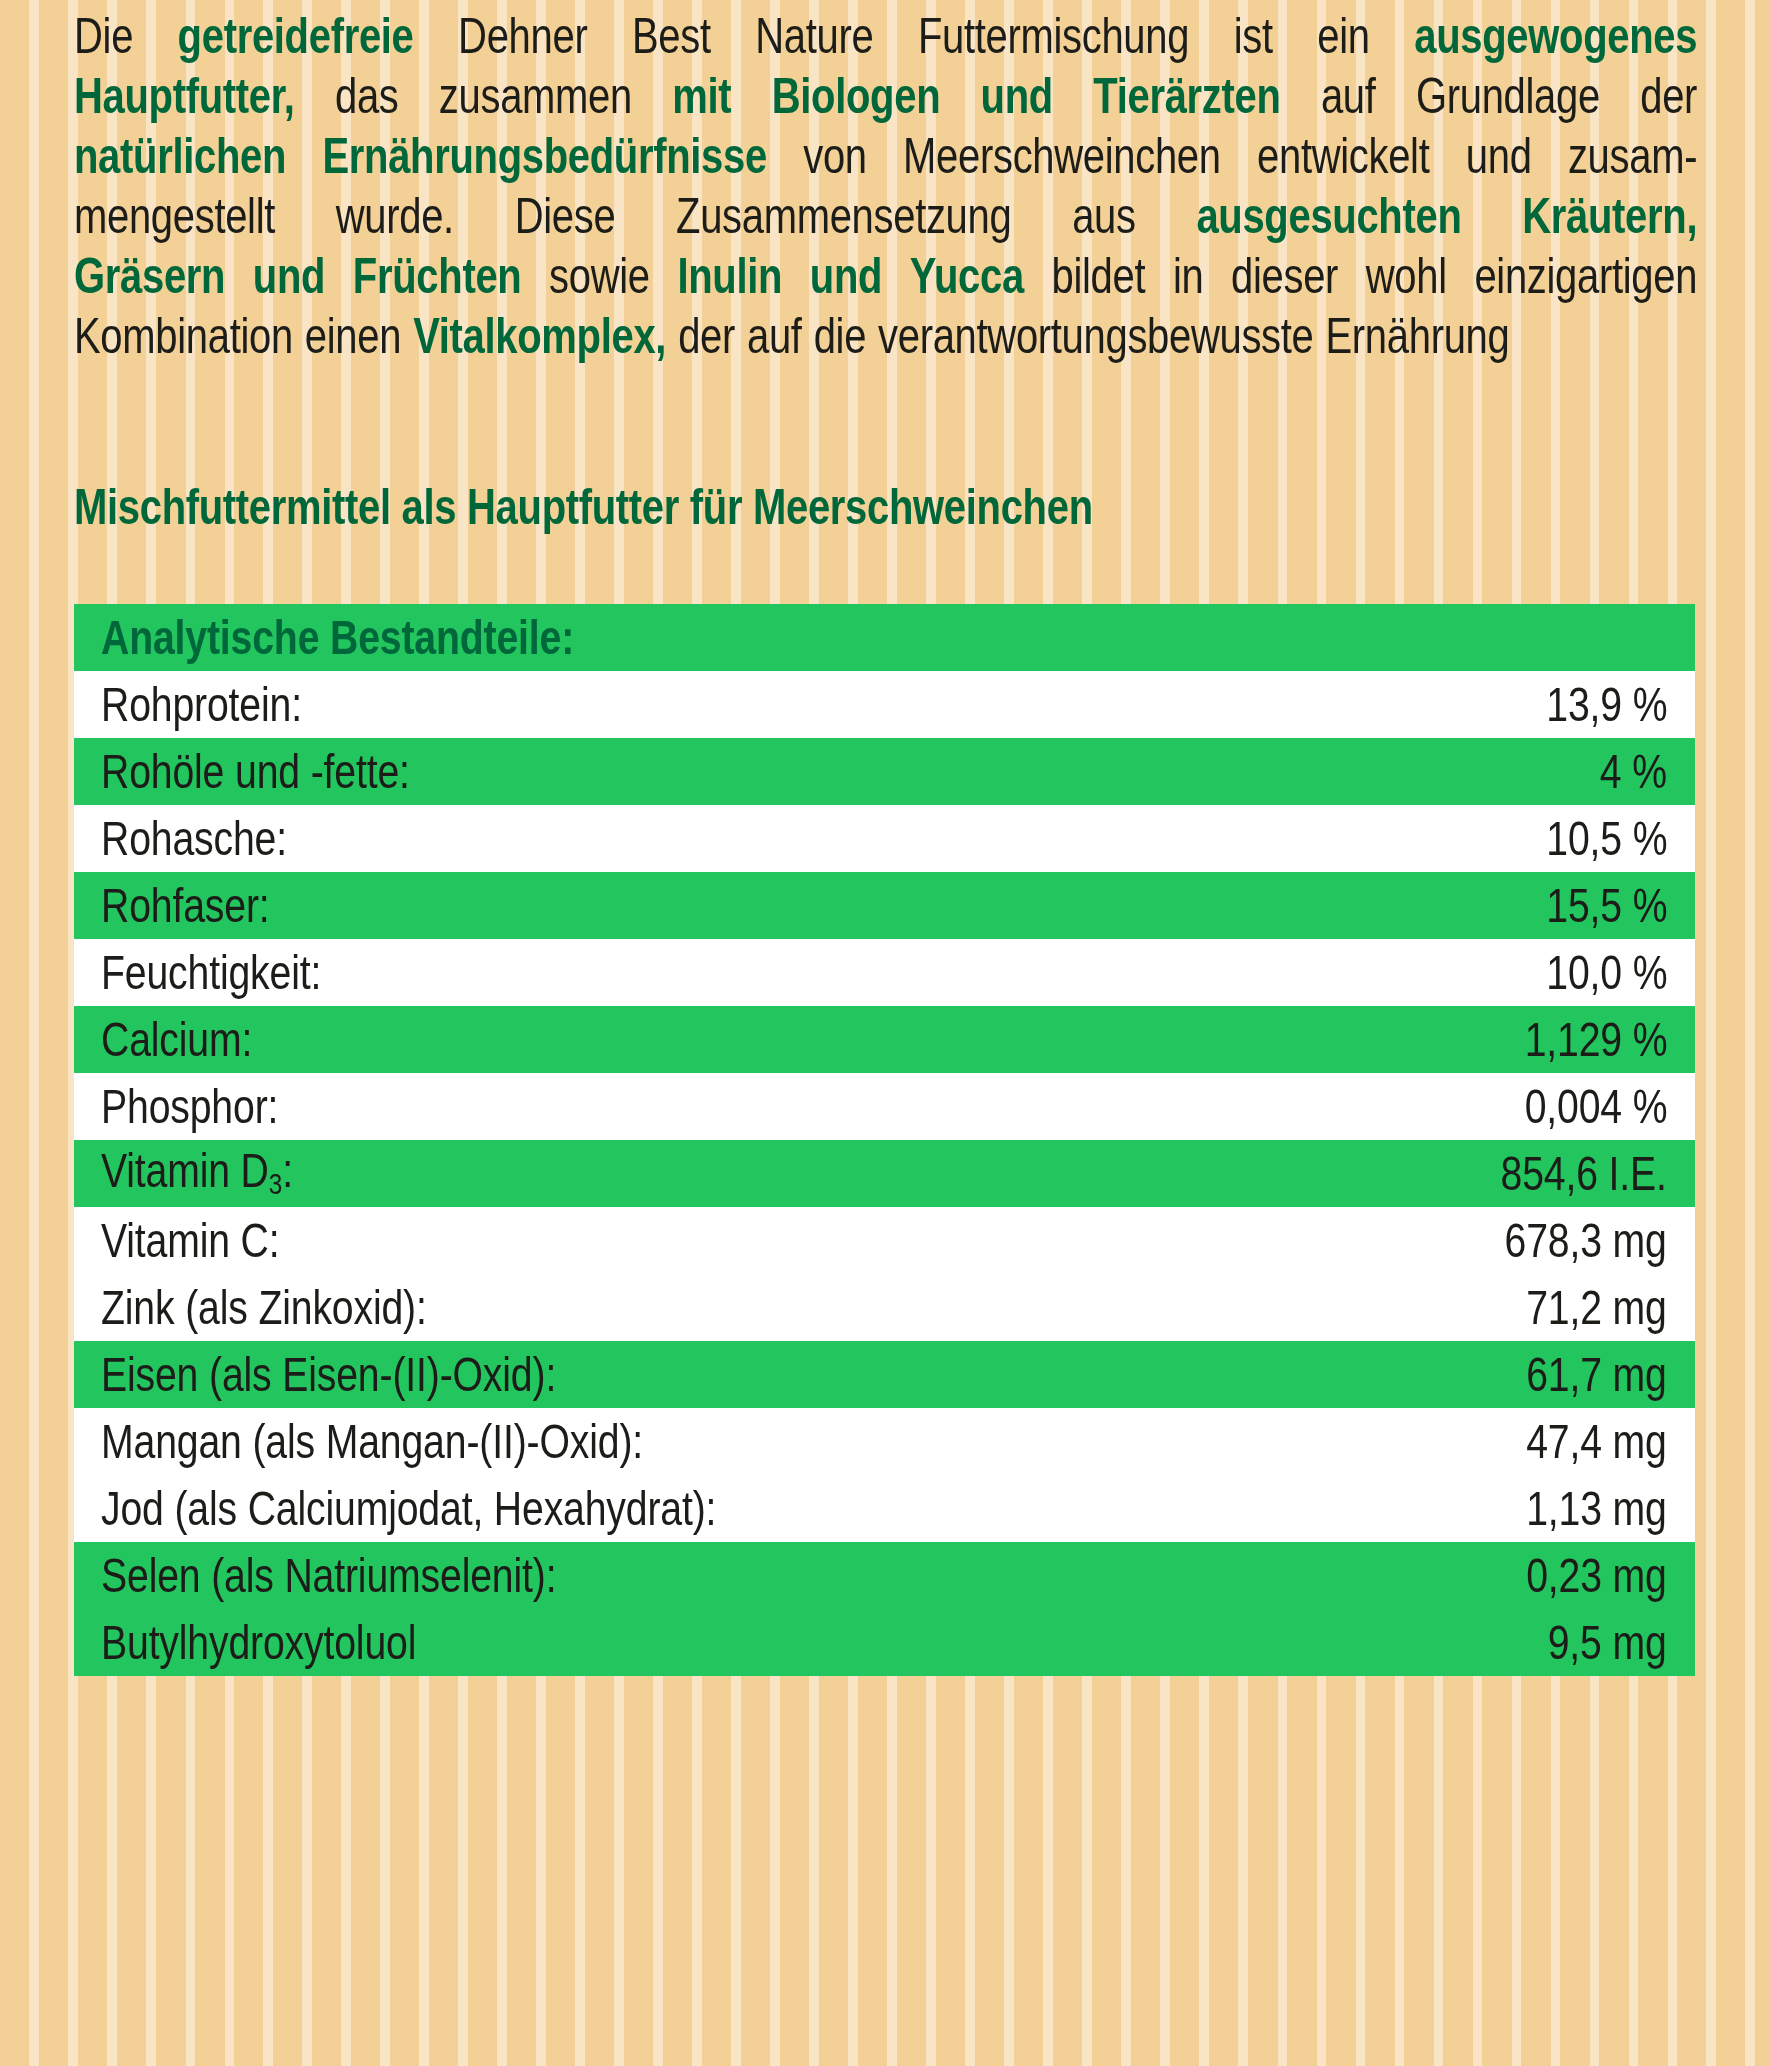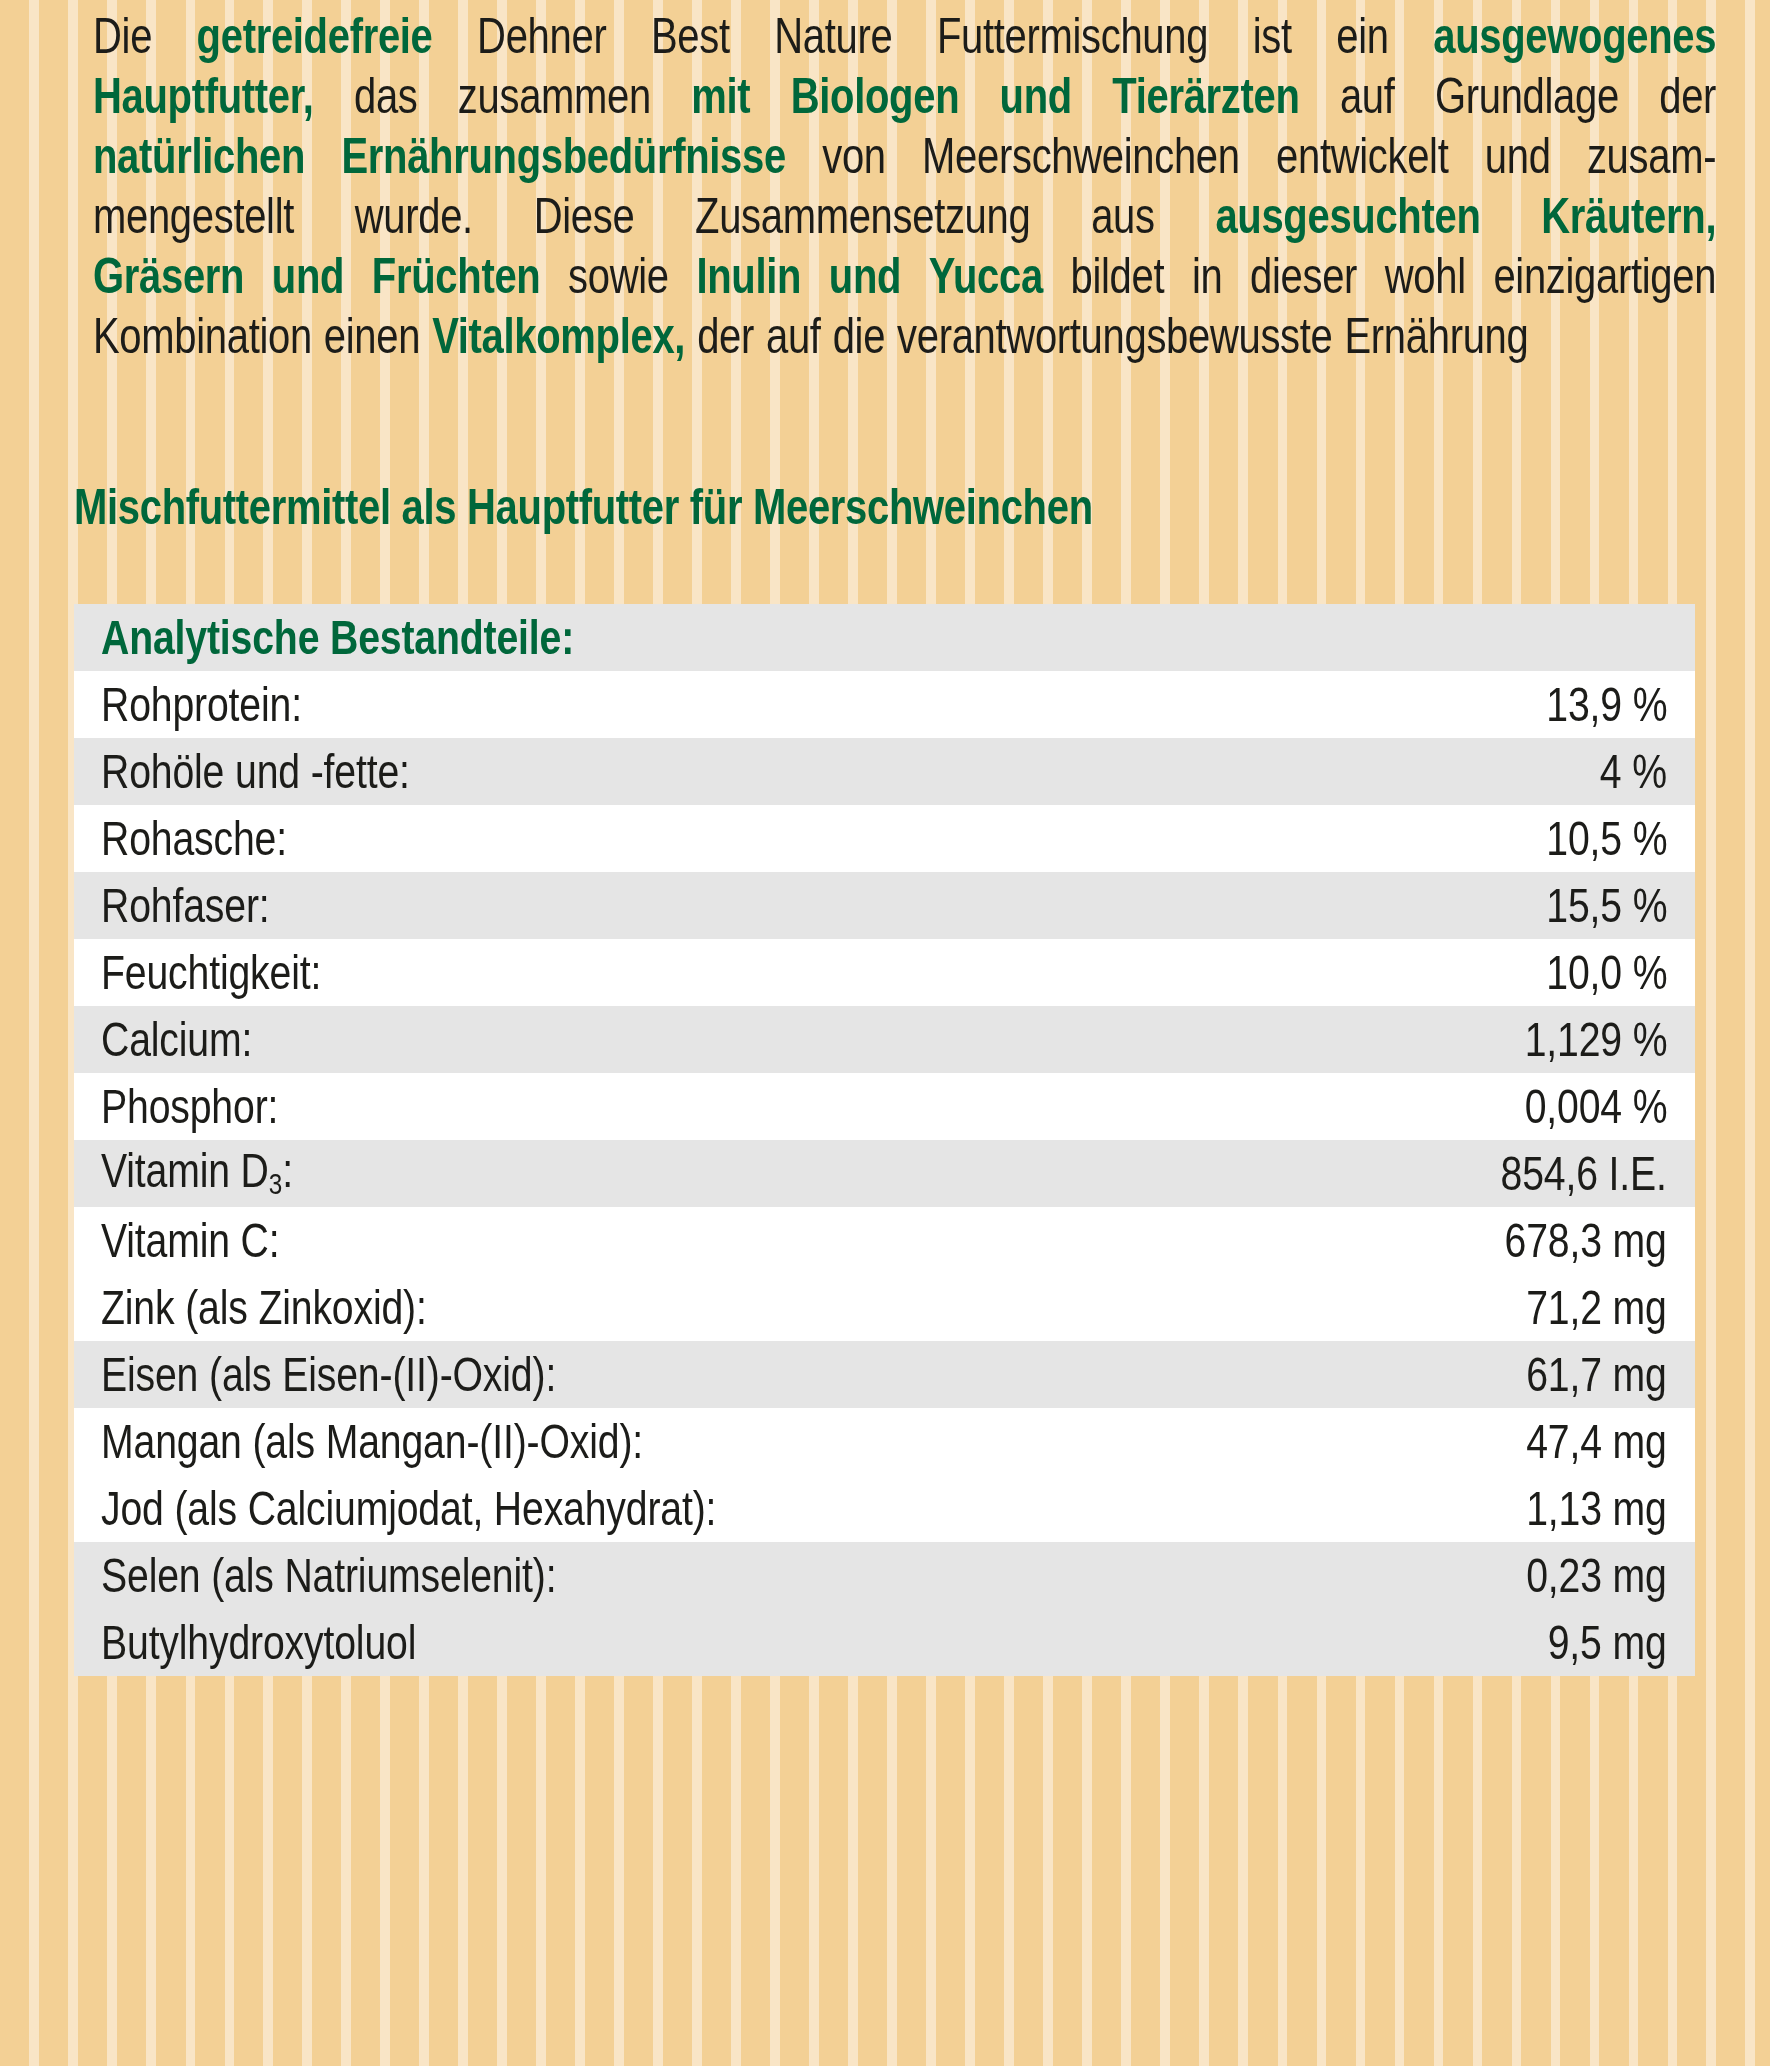--- a/index.html
+++ b/index.html
@@ -35,21 +35,20 @@
     inset: 0;
     z-index: 1;
   }
 
   
   #intro-block {
     position: absolute;
     left: 74px;
     top: 5.9px;
     width: 1623px;
-    margin-left: 19px;
   }
 
   .intro-line {
     display: flex;
     width: 1623px;
     white-space: nowrap;
     font-size: 50px;
     line-height: 60px;
     color: #1c1c19;
     font-stretch: condensed;
@@ -103,21 +102,21 @@
 
   .row {
     position: relative;
     height: 67px;
     display: flex;
     align-items: center;
     padding: 0 28px 0 26.6px;
     box-sizing: border-box;
   }
 
-  .row.tan   { background-color: #e5e5e5; }
+  .row.tan   { background-color: #22c55e; }
   .row.cream { background-color: #ffffff; }
 
   .row .label {
     font-size: 49px;
     line-height: 49px;
     color: #1c1c19;
     white-space: nowrap;
     transform: scaleX(0.80);
     transform-origin: left center;
     letter-spacing: -0.2px;

